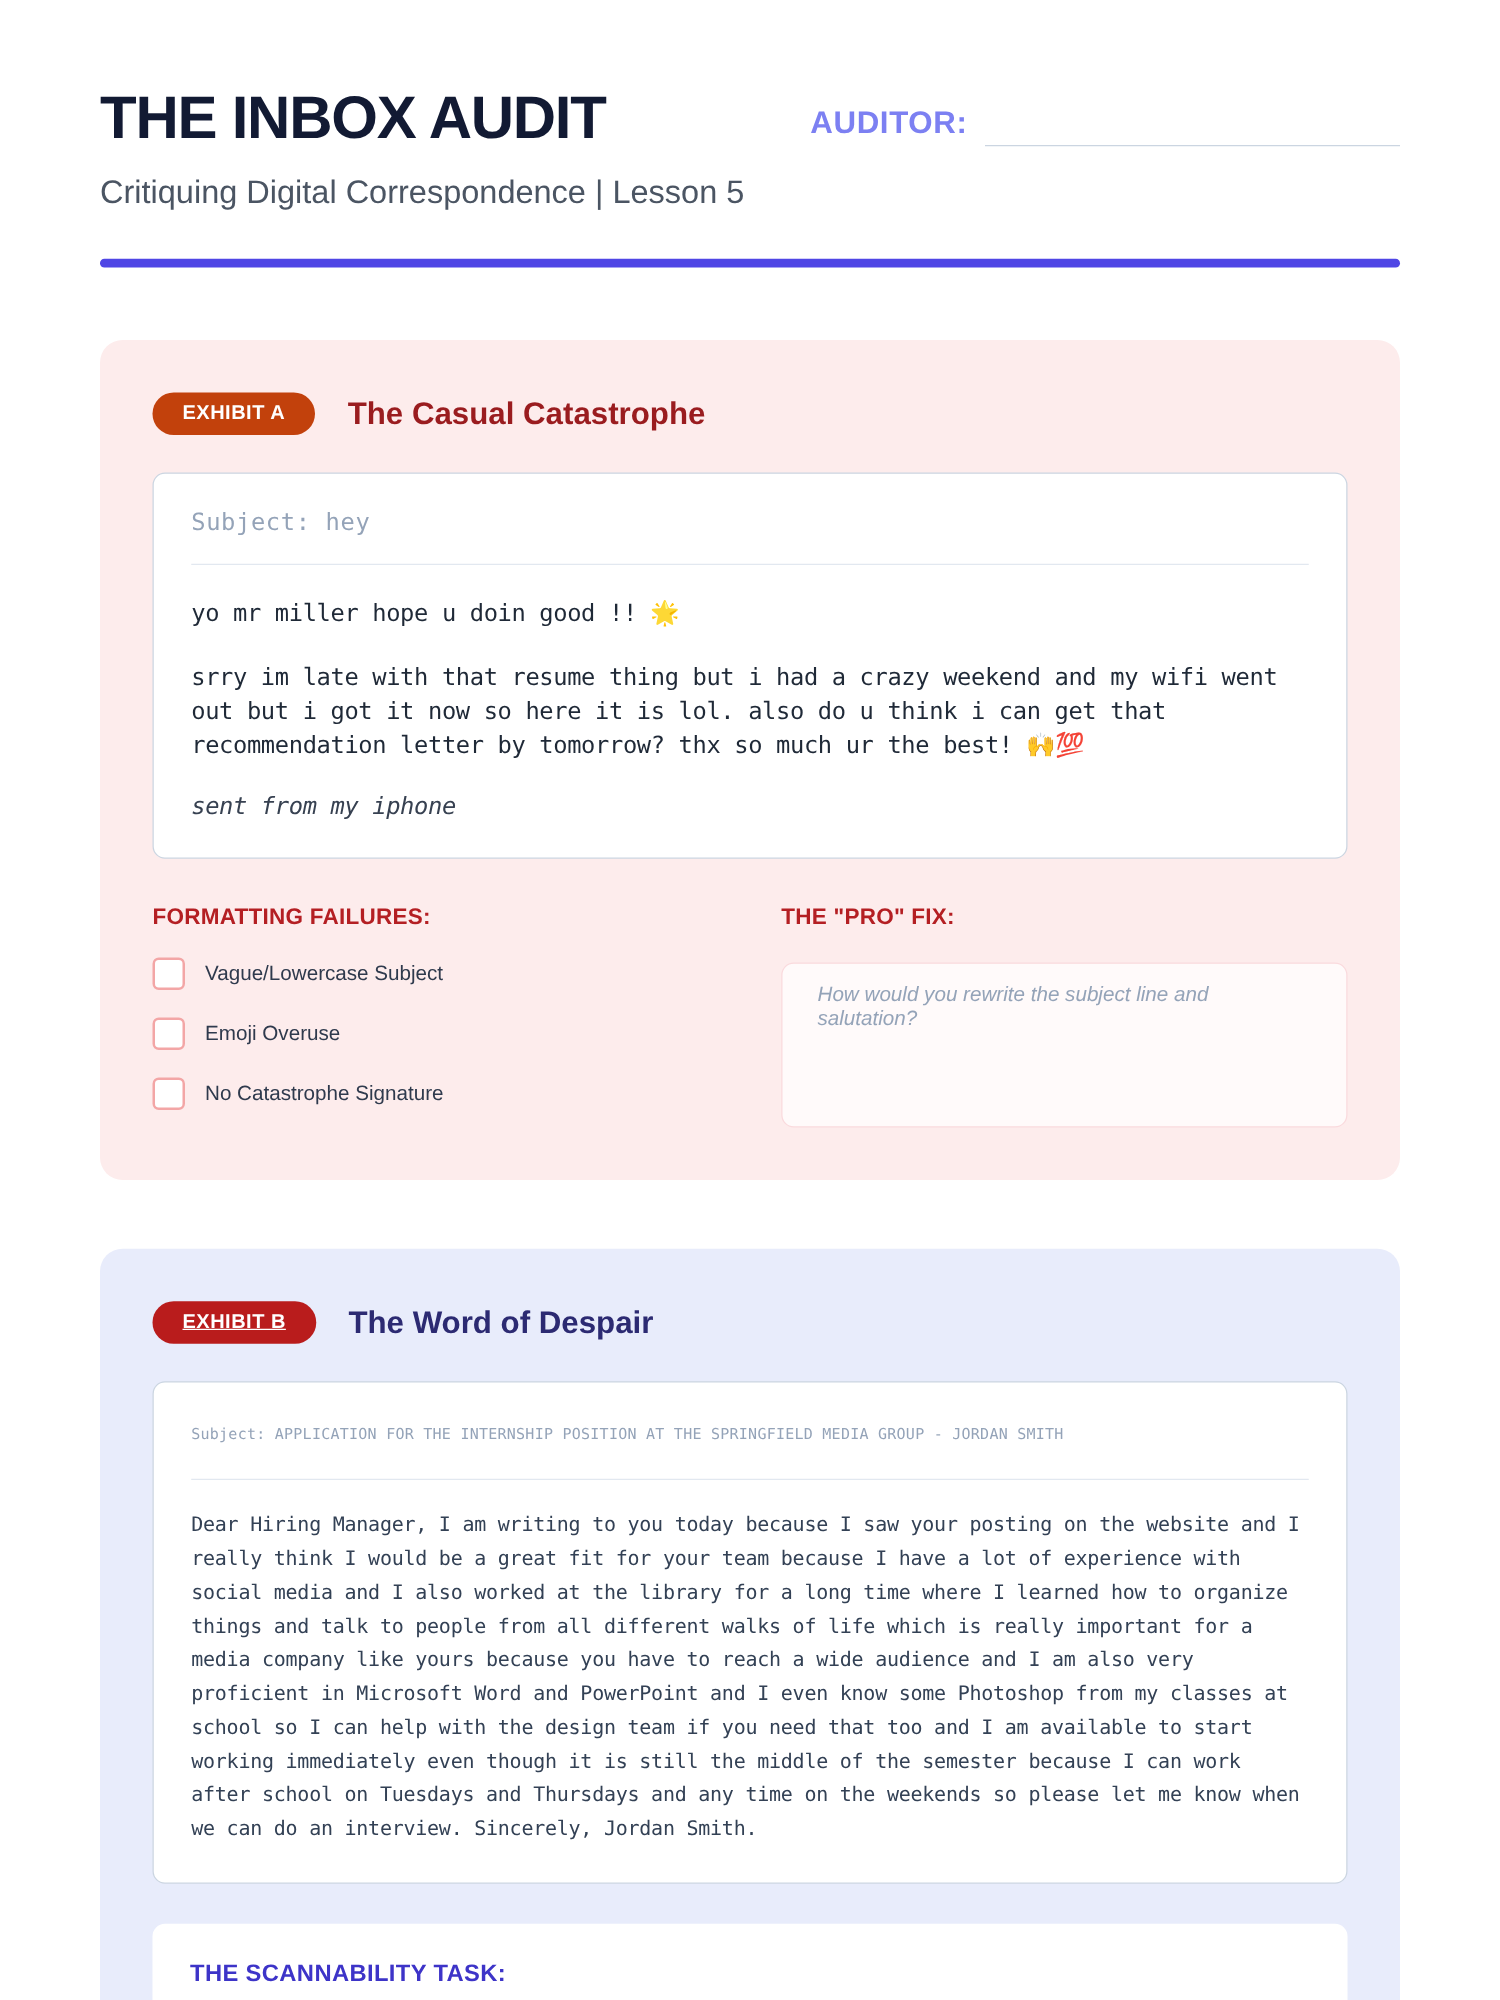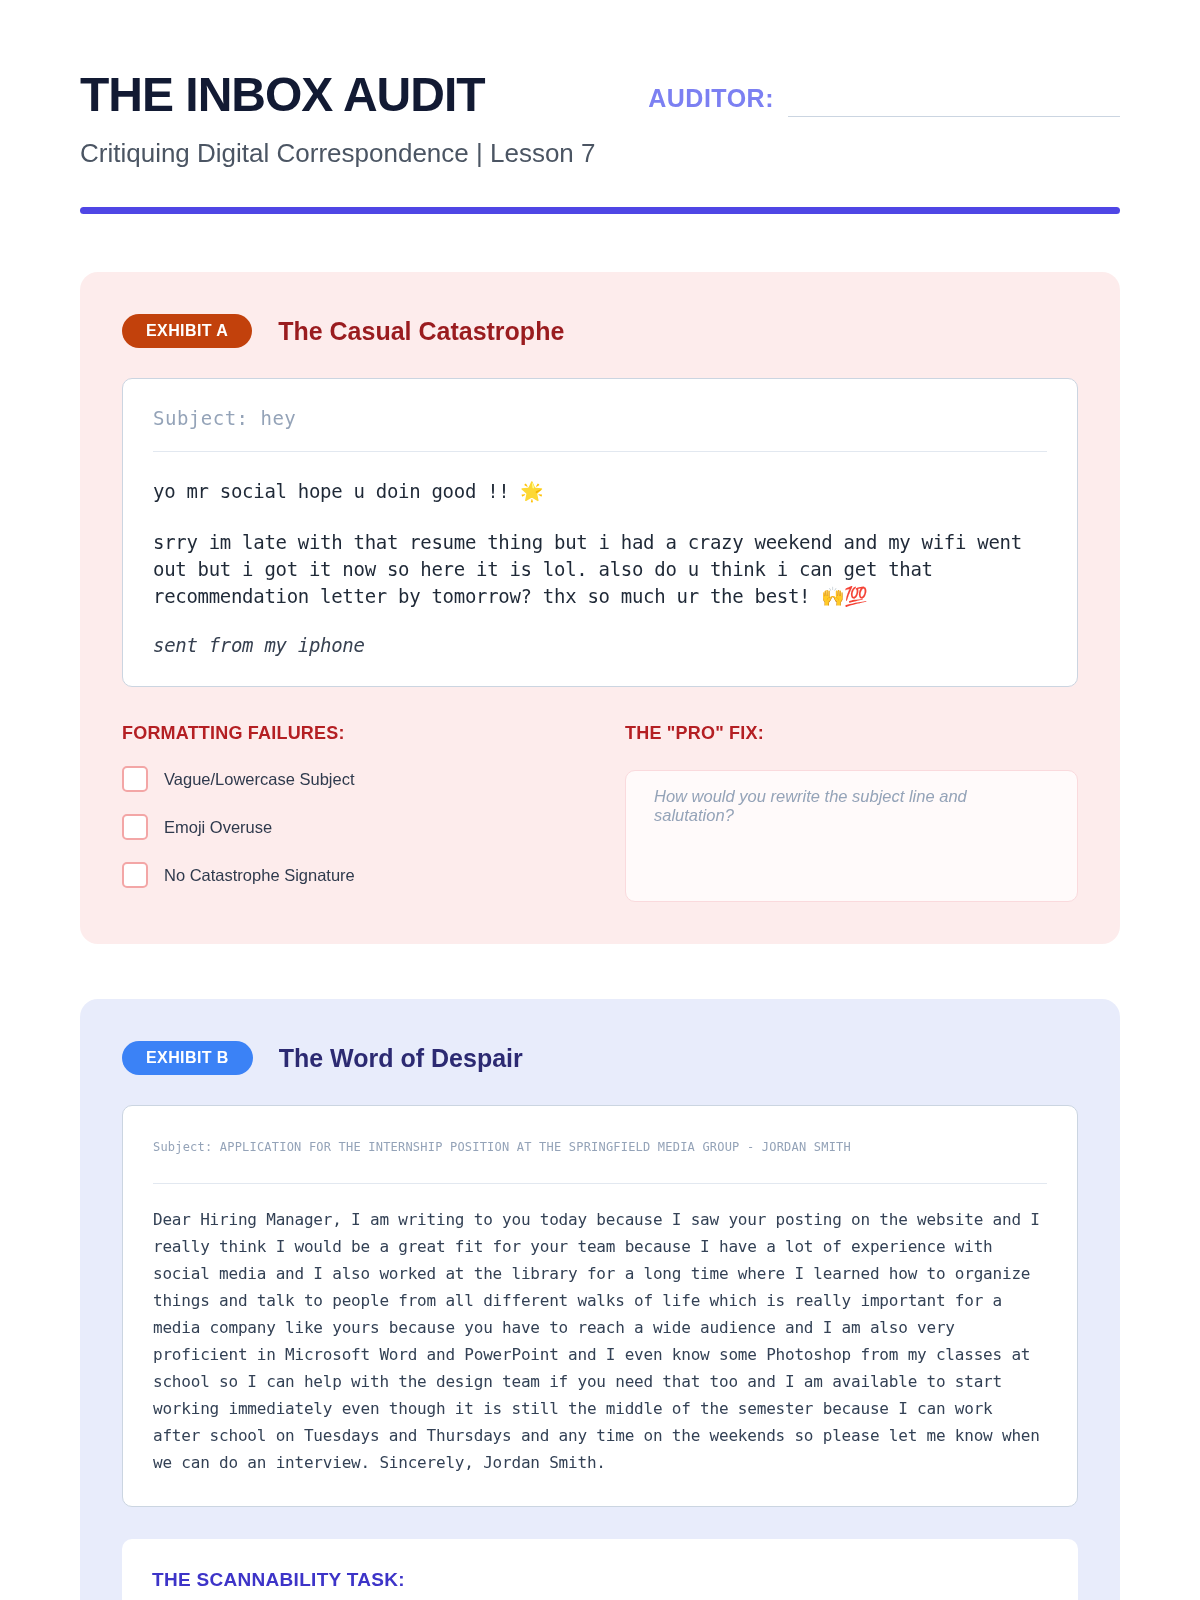--- a/index.html
+++ b/index.html
@@ -62,21 +62,21 @@
   .pill-badge {
     color: #ffffff;
     font-size: 16px;
     font-weight: 800;
     letter-spacing: 0.4px;
     padding: 9px 24px;
     border-radius: 999px;
     line-height: 1;
   }
   .pill-red { background: #c2410c; }
-  .pill-indigo { background: #3b82f6; }
+  .pill-indigo { background: #b91c1c; text-decoration: underline; }
   .exhibit-title { font-size: 25px; font-weight: 800; }
   .title-red { color: #9a1c1f; }
   .title-indigo { color: #2c2a72; }
 
   
   .email-card {
     margin-top: 30px;
     background: #ffffff;
     border: 1.5px solid #cbd5e1;
     border-radius: 10px;
@@ -174,41 +174,41 @@
   }
 </style>
 </head>
 <body>
 
 <div class="page">
 
   <div class="header-row">
     <div>
       <div class="main-title">THE INBOX AUDIT</div>
-      <div class="subtitle">Critiquing Digital Correspondence | Lesson 7</div>
+      <div class="subtitle">Critiquing Digital Correspondence | Lesson 5</div>
     </div>
     <div class="auditor-block">
       <span class="auditor-label">AUDITOR:</span>
       <span class="auditor-line"></span>
     </div>
   </div>
 
   <div class="top-rule"></div>
 
   <div class="exhibit-card exhibit-a">
     <div class="badge-row">
       <span class="pill-badge pill-red">EXHIBIT A</span>
       <span class="exhibit-title title-red">The Casual Catastrophe</span>
     </div>
 
     <div class="email-card">
       <div class="mono email-subject-a">Subject: hey</div>
       <hr class="email-divider">
       <div class="mono email-body-a">
-        <p>yo mr social hope u doin good !! 🌟</p>
+        <p>yo mr miller hope u doin good !! 🌟</p>
         <p>srry im late with that resume thing but i had a crazy weekend and my wifi went out but i got it now so here it is lol. also do u think i can get that recommendation letter by tomorrow? thx so much ur the best! 🙌💯</p>
         <div class="email-signature">sent from my iphone</div>
       </div>
     </div>
 
     <div class="cols">
       <div>
         <div class="col-heading">FORMATTING FAILURES:</div>
         <div class="checkbox-row">
           <span class="checkbox"></span>

